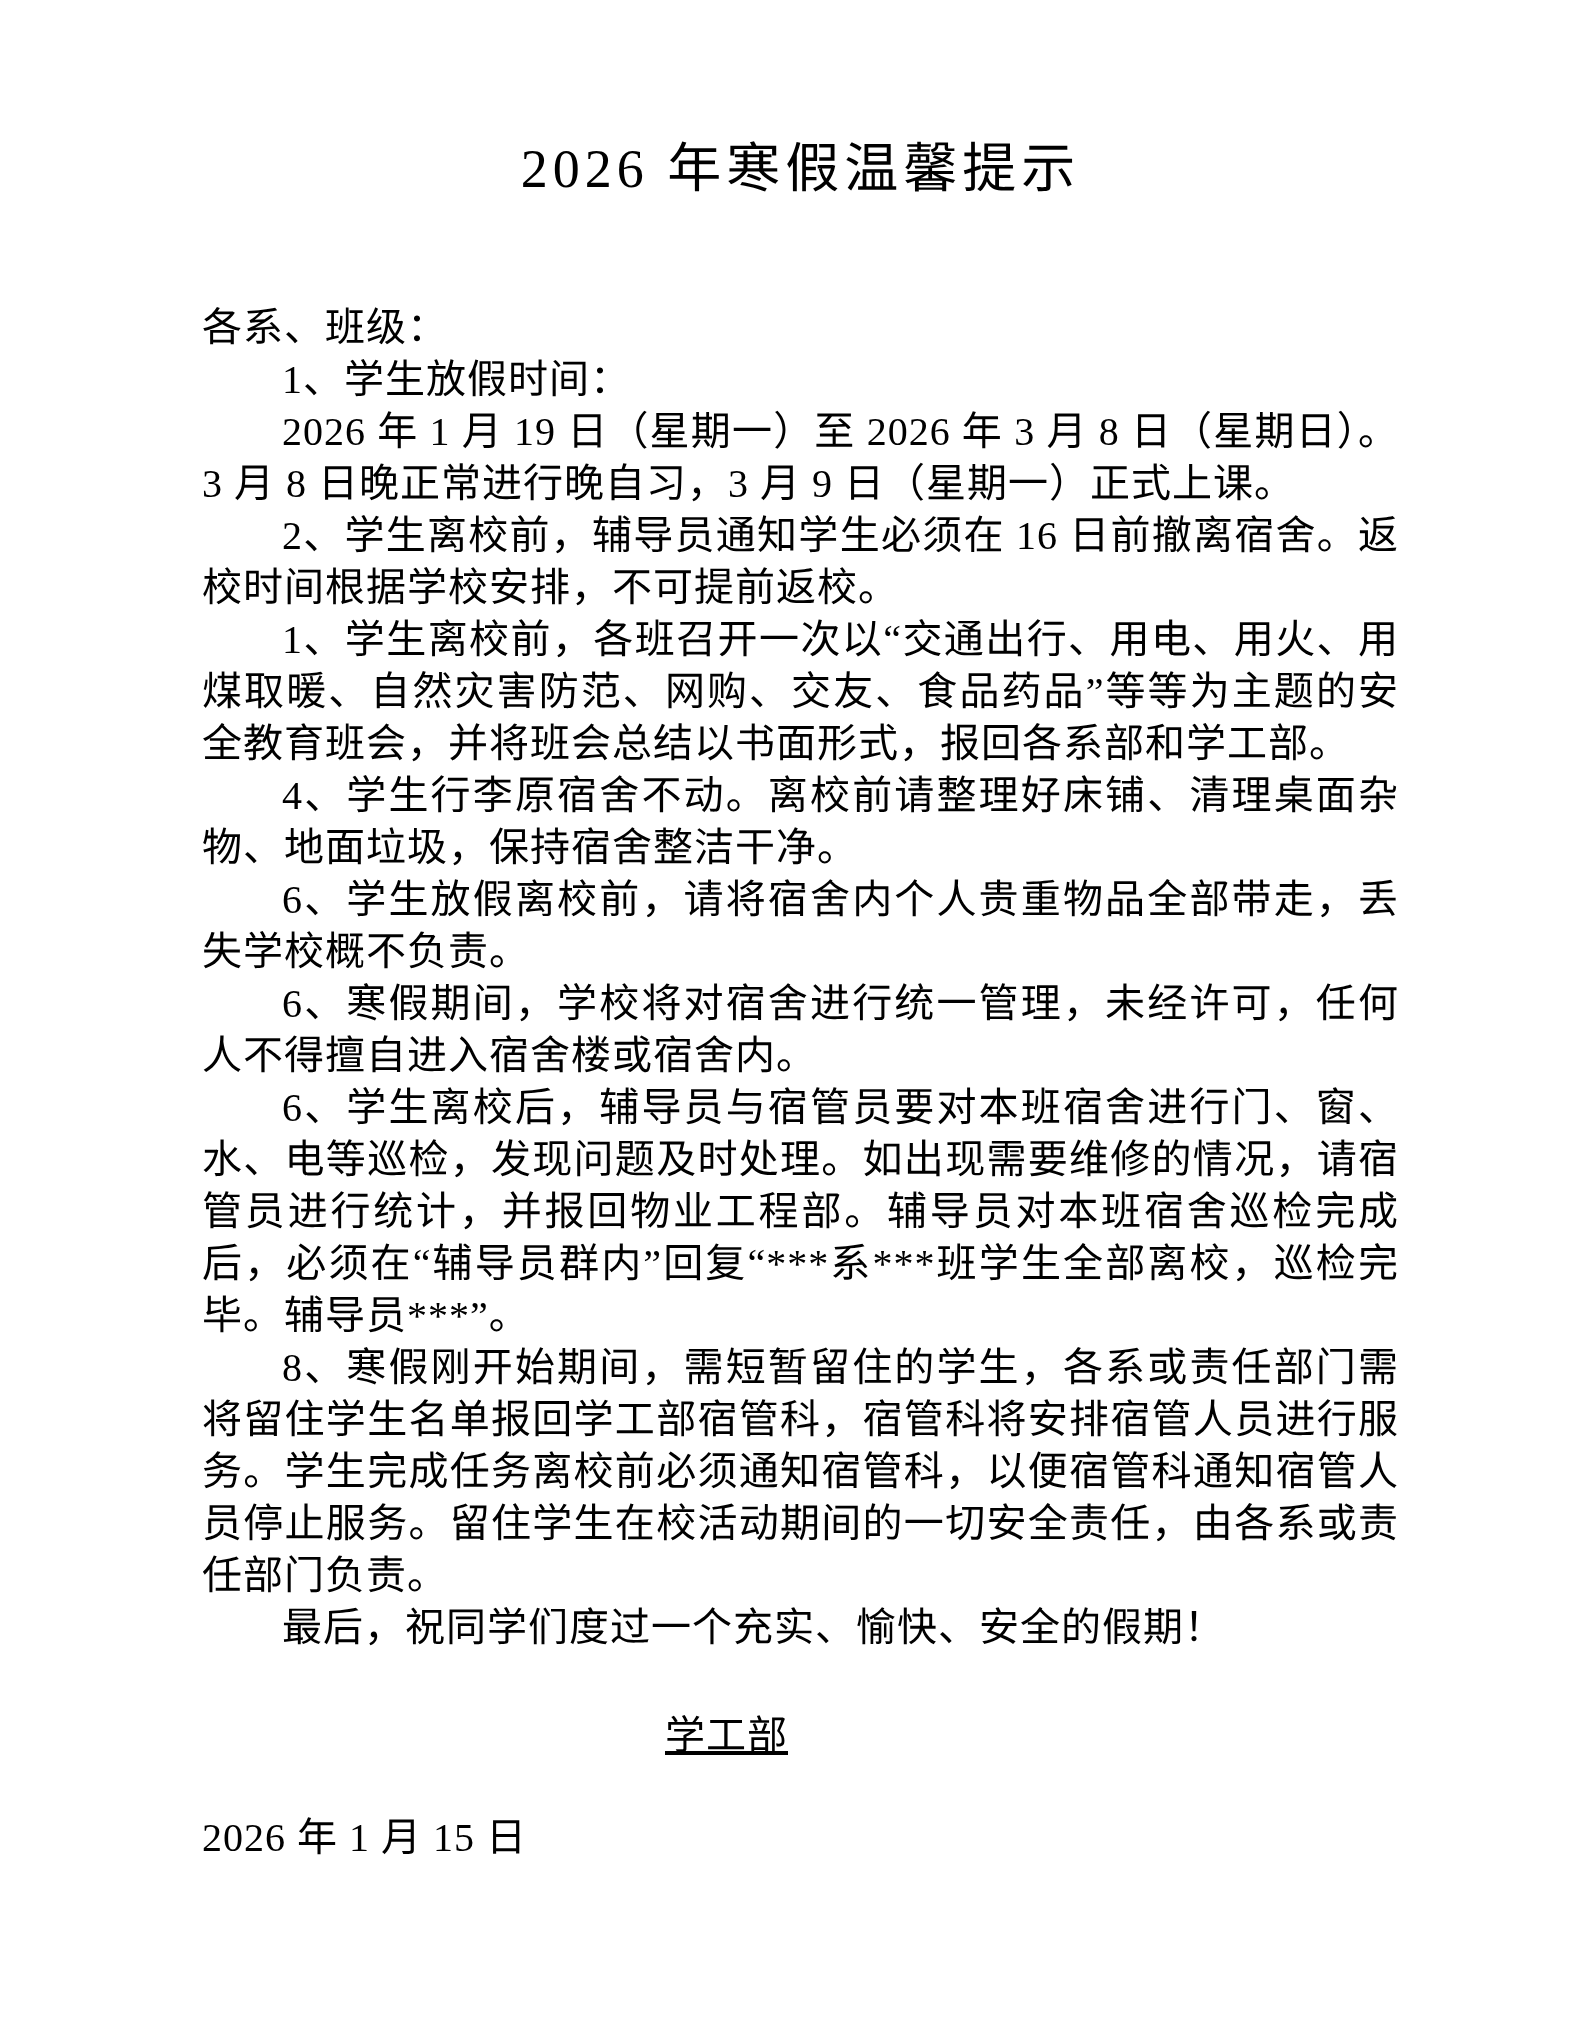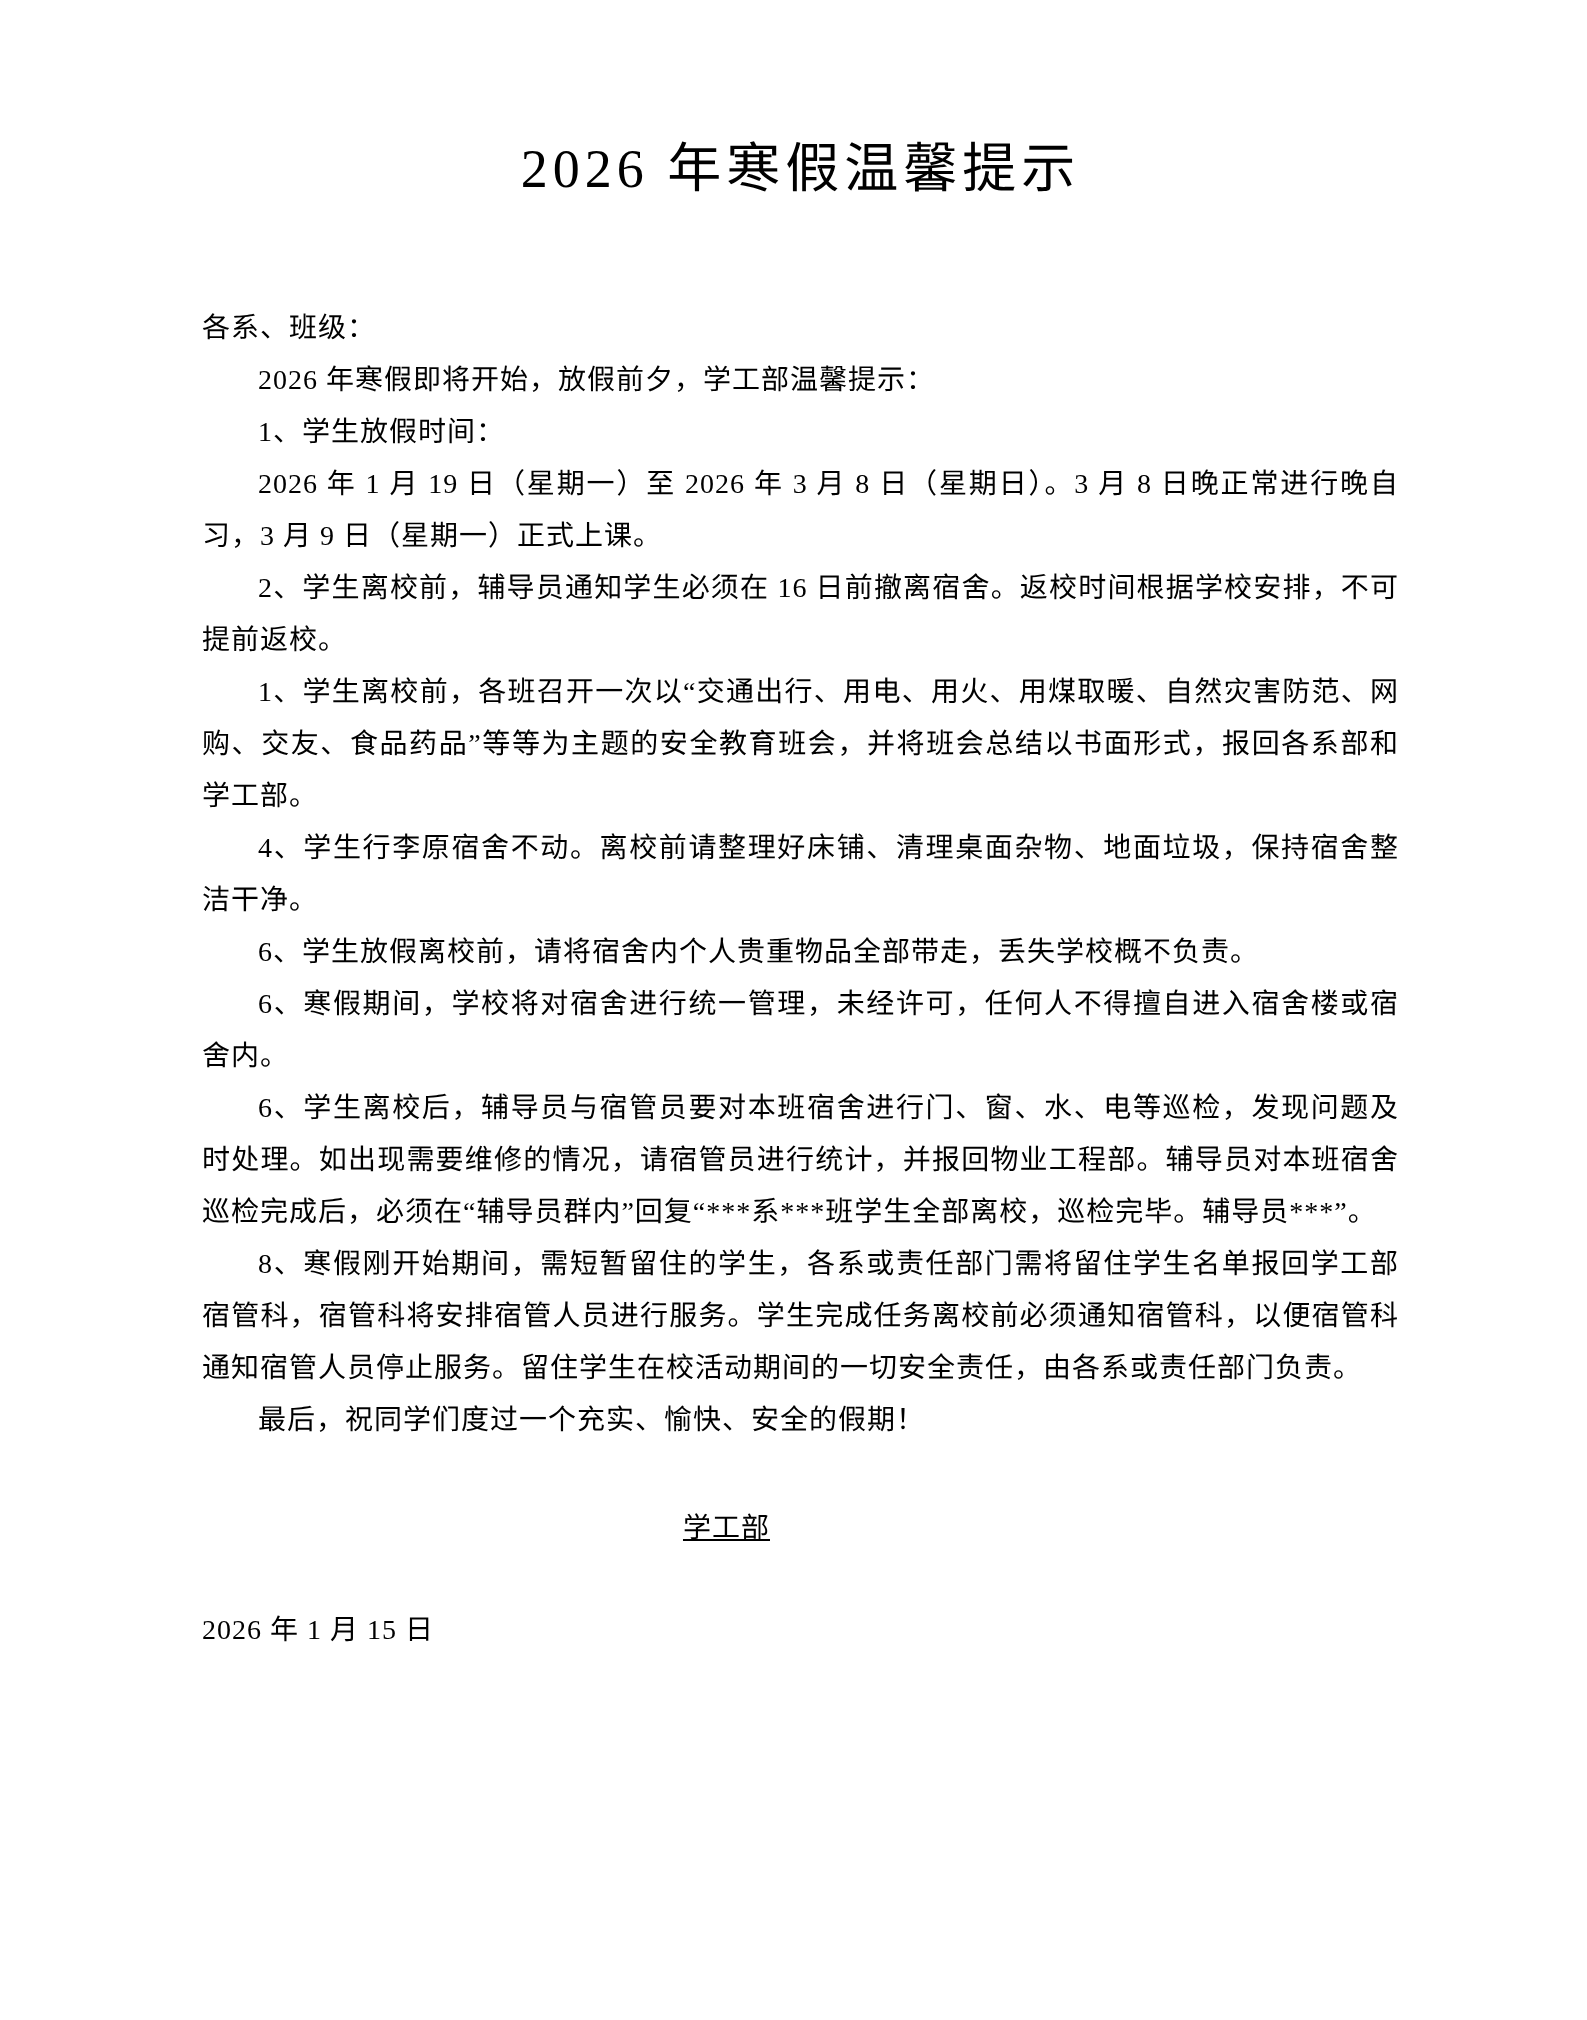--- a/index.html
+++ b/index.html
@@ -20,21 +20,21 @@
   }
   .doc-title {
     font-size: 54px;
     font-weight: normal;
     line-height: 62px;
     text-align: center;
     letter-spacing: 5px;
     margin: 0 0 102px 0;
   }
   .doc-body {
-    font-size: 28px;
+    font-size: 40px;
     line-height: 52px;
     text-align: justify;
     text-justify: inter-ideograph;
     letter-spacing: 1px;
   }
   .doc-body p {
     margin: 0;
   }
   .salutation {
     text-indent: 0;
@@ -57,21 +57,20 @@
 </head>
 <body>
 
 <div class="page">
   <h1 class="doc-title">2026 年寒假温馨提示</h1>
 
   <div class="doc-body">
     <p class="salutation">各系、班级：</p>
 
     <div>
-        <p class="para">2026 年寒假即将开始，放假前夕，学工部温馨提示：</p>
         <p class="para">1、学生放假时间：</p>
         <p class="para">2026 年 1 月 19 日（星期一）至 2026 年 3 月 8 日（星期日）。3 月 8 日晚正常进行晚自习，3 月 9 日（星期一）正式上课。</p>
         <p class="para">2、学生离校前，辅导员通知学生必须在 16 日前撤离宿舍。返校时间根据学校安排，不可提前返校。</p>
         <p class="para">1、学生离校前，各班召开一次以“交通出行、用电、用火、用煤取暖、自然灾害防范、网购、交友、食品药品”等等为主题的安全教育班会，并将班会总结以书面形式，报回各系部和学工部。</p>
         <p class="para">4、学生行李原宿舍不动。离校前请整理好床铺、清理桌面杂物、地面垃圾，保持宿舍整洁干净。</p>
         <p class="para">6、学生放假离校前，请将宿舍内个人贵重物品全部带走，丢失学校概不负责。</p>
         <p class="para">6、寒假期间，学校将对宿舍进行统一管理，未经许可，任何人不得擅自进入宿舍楼或宿舍内。</p>
         <p class="para">6、学生离校后，辅导员与宿管员要对本班宿舍进行门、窗、水、电等巡检，发现问题及时处理。如出现需要维修的情况，请宿管员进行统计，并报回物业工程部。辅导员对本班宿舍巡检完成后，必须在“辅导员群内”回复“***系***班学生全部离校，巡检完毕。辅导员***”。</p>
         <p class="para">8、寒假刚开始期间，需短暂留住的学生，各系或责任部门需将留住学生名单报回学工部宿管科，宿管科将安排宿管人员进行服务。学生完成任务离校前必须通知宿管科，以便宿管科通知宿管人员停止服务。留住学生在校活动期间的一切安全责任，由各系或责任部门负责。</p>
         <p class="para">最后，祝同学们度过一个充实、愉快、安全的假期！</p>

